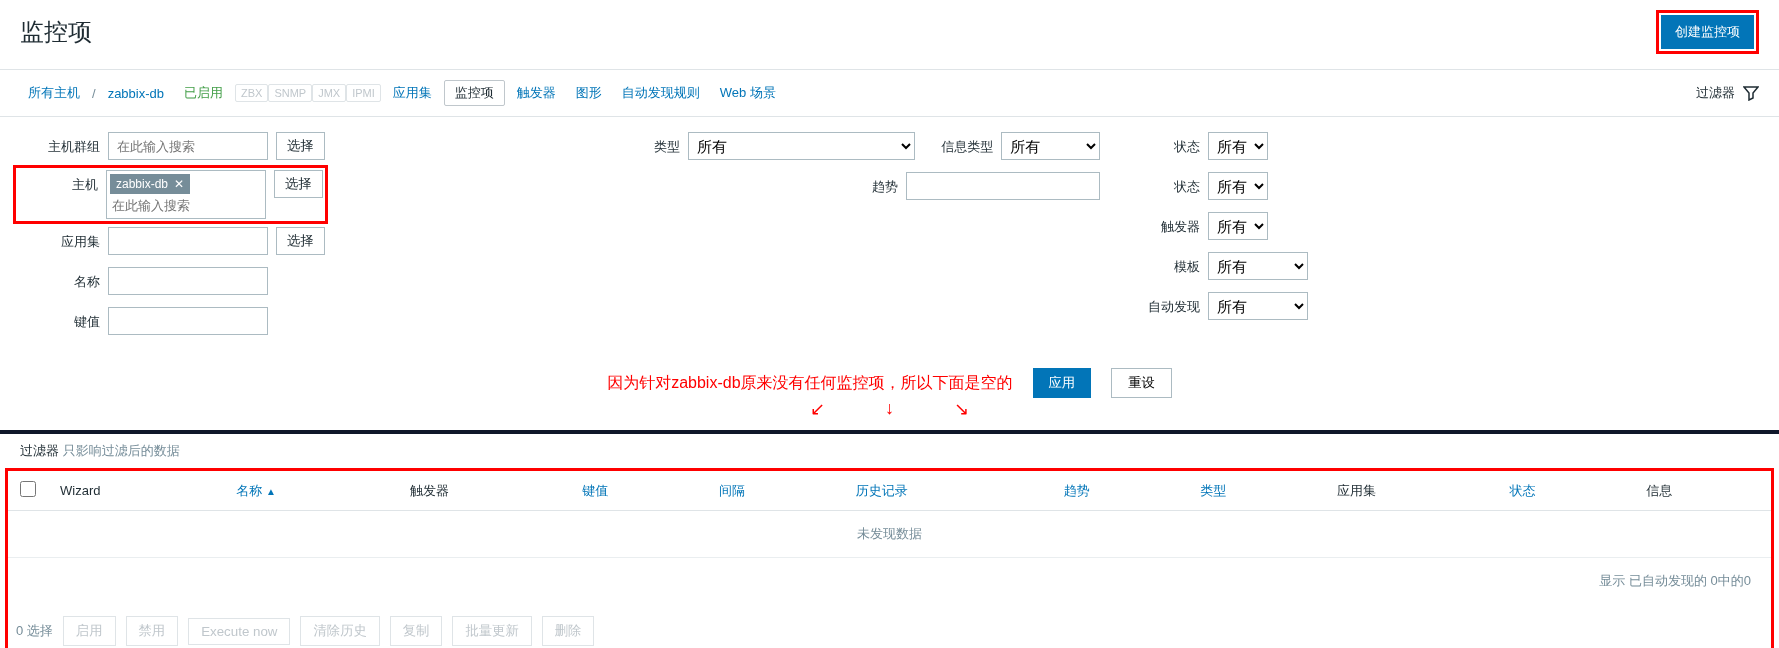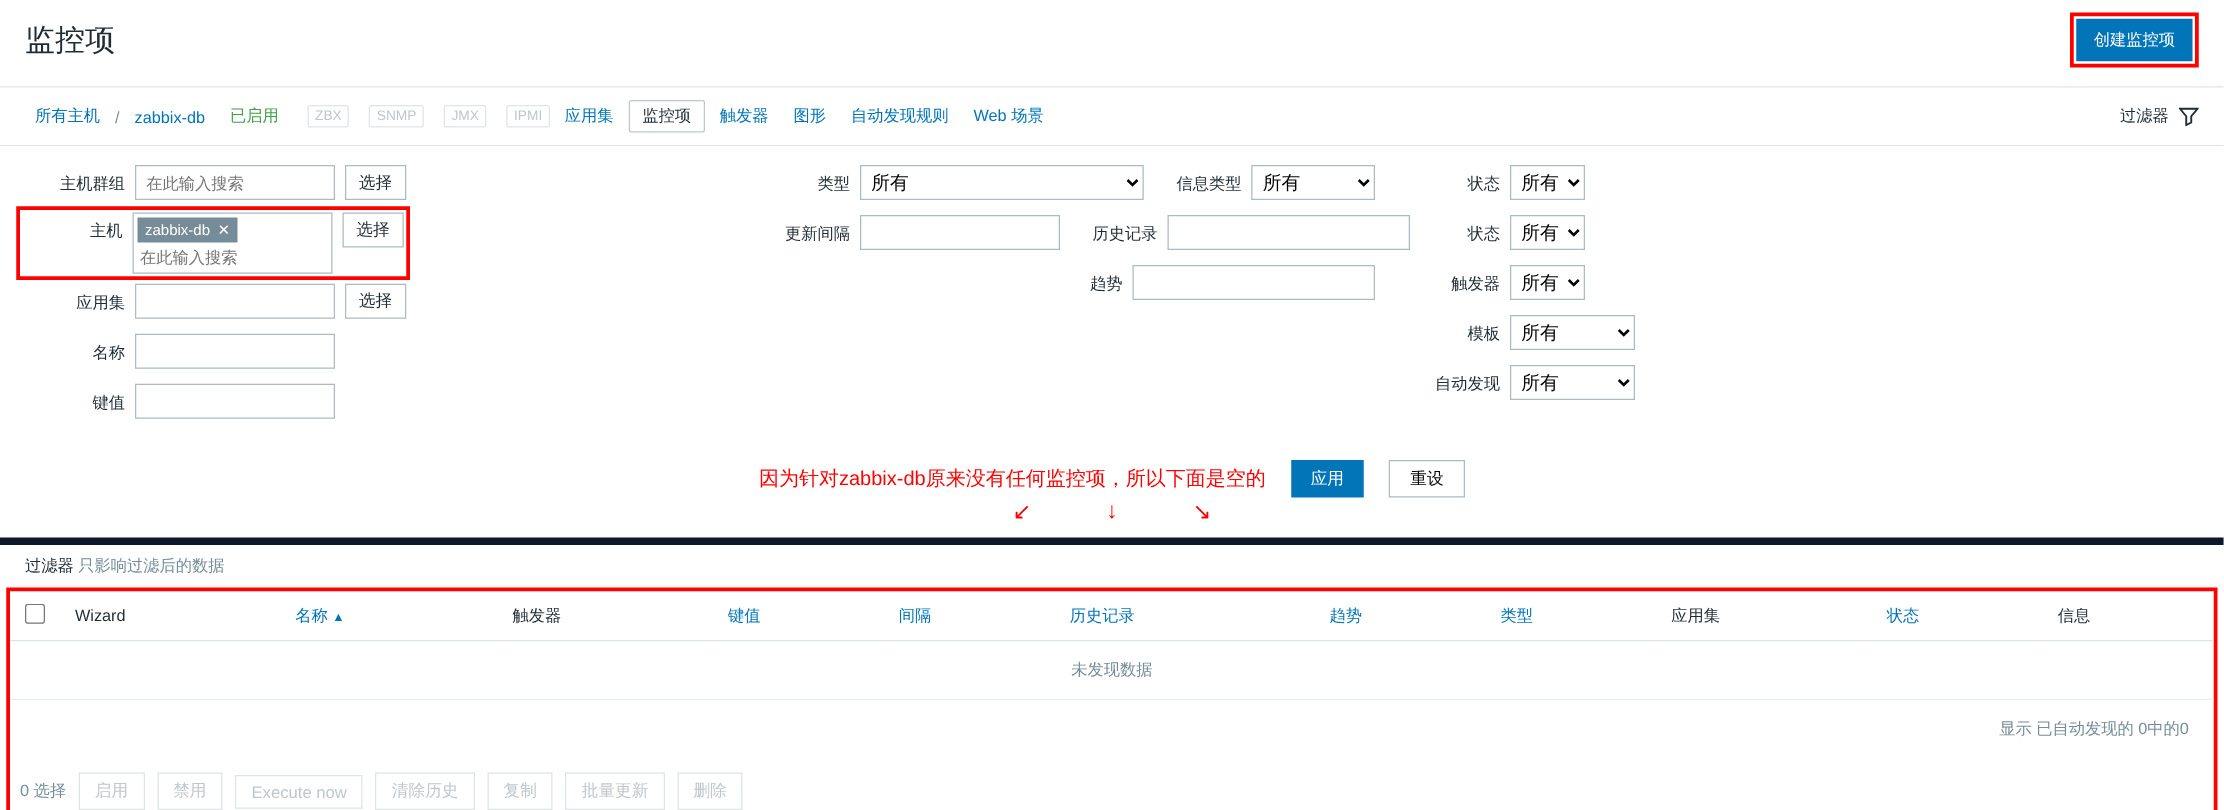--- a/index.html
+++ b/index.html
@@ -6,26 +6,26 @@
 body { font-family: Arial, "Microsoft YaHei", sans-serif; font-size: 13px; color: #1f2c33; background: #fff; }
 .page { width: 1779px; }
 .header { display: flex; justify-content: space-between; align-items: center; padding: 10px 20px 15px; }
 .header h1 { font-size: 24px; font-weight: normal; color: #1f2c33; }
 .btn-create { background: #0275b8; color: #fff; border: none; padding: 8px 14px; font-size: 13px; cursor: pointer; }
 .btn-create-wrap { border: 3px solid #ff0000; padding: 2px; }
 .navbar { background: #fff; border-top: 1px solid #dfe4e7; border-bottom: 1px solid #dfe4e7; padding: 10px 20px; display: flex; align-items: center; gap: 4px; }
 .navbar a { color: #0275b8; text-decoration: none; padding: 4px 8px; }
 .navbar .sep { color: #768d99; }
 .navbar .status-enabled { color: #429e47; padding: 4px 8px; text-align: right; }
-.navbar .proto-badges { display: flex; gap: 16px; margin-left: 11px; }
+.navbar .proto-badges { display: flex; gap: 0; }
 .navbar .proto-badge { border: 1px solid #dfe4e7; color: #c0c7cc; font-size: 11px; padding: 2px 5px; border-radius: 2px; }
 .navbar .tab-active { border: 1px solid #c0c7cc; padding: 3px 10px; border-radius: 2px; color: #1f2c33; }
 .navbar .filter-toggle { margin-left: auto; display: flex; align-items: center; gap: 8px; color: #1f2c33; }
 .filter-icon { width: 16px; height: 16px; }
-.filter-panel { background: #fff; padding: 15px 20px 10px; border-bottom: 6px solid #0f172a; }
+.filter-panel { background: #fff; padding: 15px 20px 10px; border-bottom: 4px solid #0f172a; }
 .filter-grid { display: grid; grid-template-columns: 560px 500px 500px; gap: 0 20px; }
 .filter-col { display: flex; flex-direction: column; gap: 10px; }
 .filter-row { display: flex; align-items: flex-start; gap: 8px; min-height: 30px; }
 .filter-label { width: 80px; text-align: right; padding-top: 6px; color: #1f2c33; flex-shrink: 0; }
 .filter-input { height: 28px; border: 1px solid #acbbc2; padding: 0 8px; font-size: 13px; }
 .filter-input-160 { width: 160px; }
 .filter-input-210 { width: 210px; }
 .filter-select { height: 28px; border: 1px solid #acbbc2; padding: 0 4px; font-size: 15px; background: #fff; }
 .filter-select-100 { width: 100px; }
 .filter-select-60 { width: 60px; }
@@ -130,26 +130,20 @@
       </div>
 
       <div class="filter-col">
         <div class="filter-row">
           <span class="filter-label">类型</span>
           <select class="filter-select filter-select-230"><option>所有</option></select>
           <span class="filter-label" style="width:70px">信息类型</span>
           <select class="filter-select filter-select-100"><option>所有</option></select>
         </div>
         <div class="filter-row">
-          <span class="filter-label">更新间隔</span>
-          <input class="filter-input filter-input-160" style="">
-          <span class="filter-label" style="width:70px">历史记录</span>
-          <input class="filter-input filter-input-210" style="">
-        </div>
-        <div class="filter-row">
           <span class="filter-label"></span>
           <span style="width:160px"></span>
           <span class="filter-label" style="width:70px">趋势</span>
           <input class="filter-input filter-input-210" style="">
         </div>
       </div>
 
       <div class="filter-col">
         <div class="filter-row">
           <span class="filter-label">状态</span>

